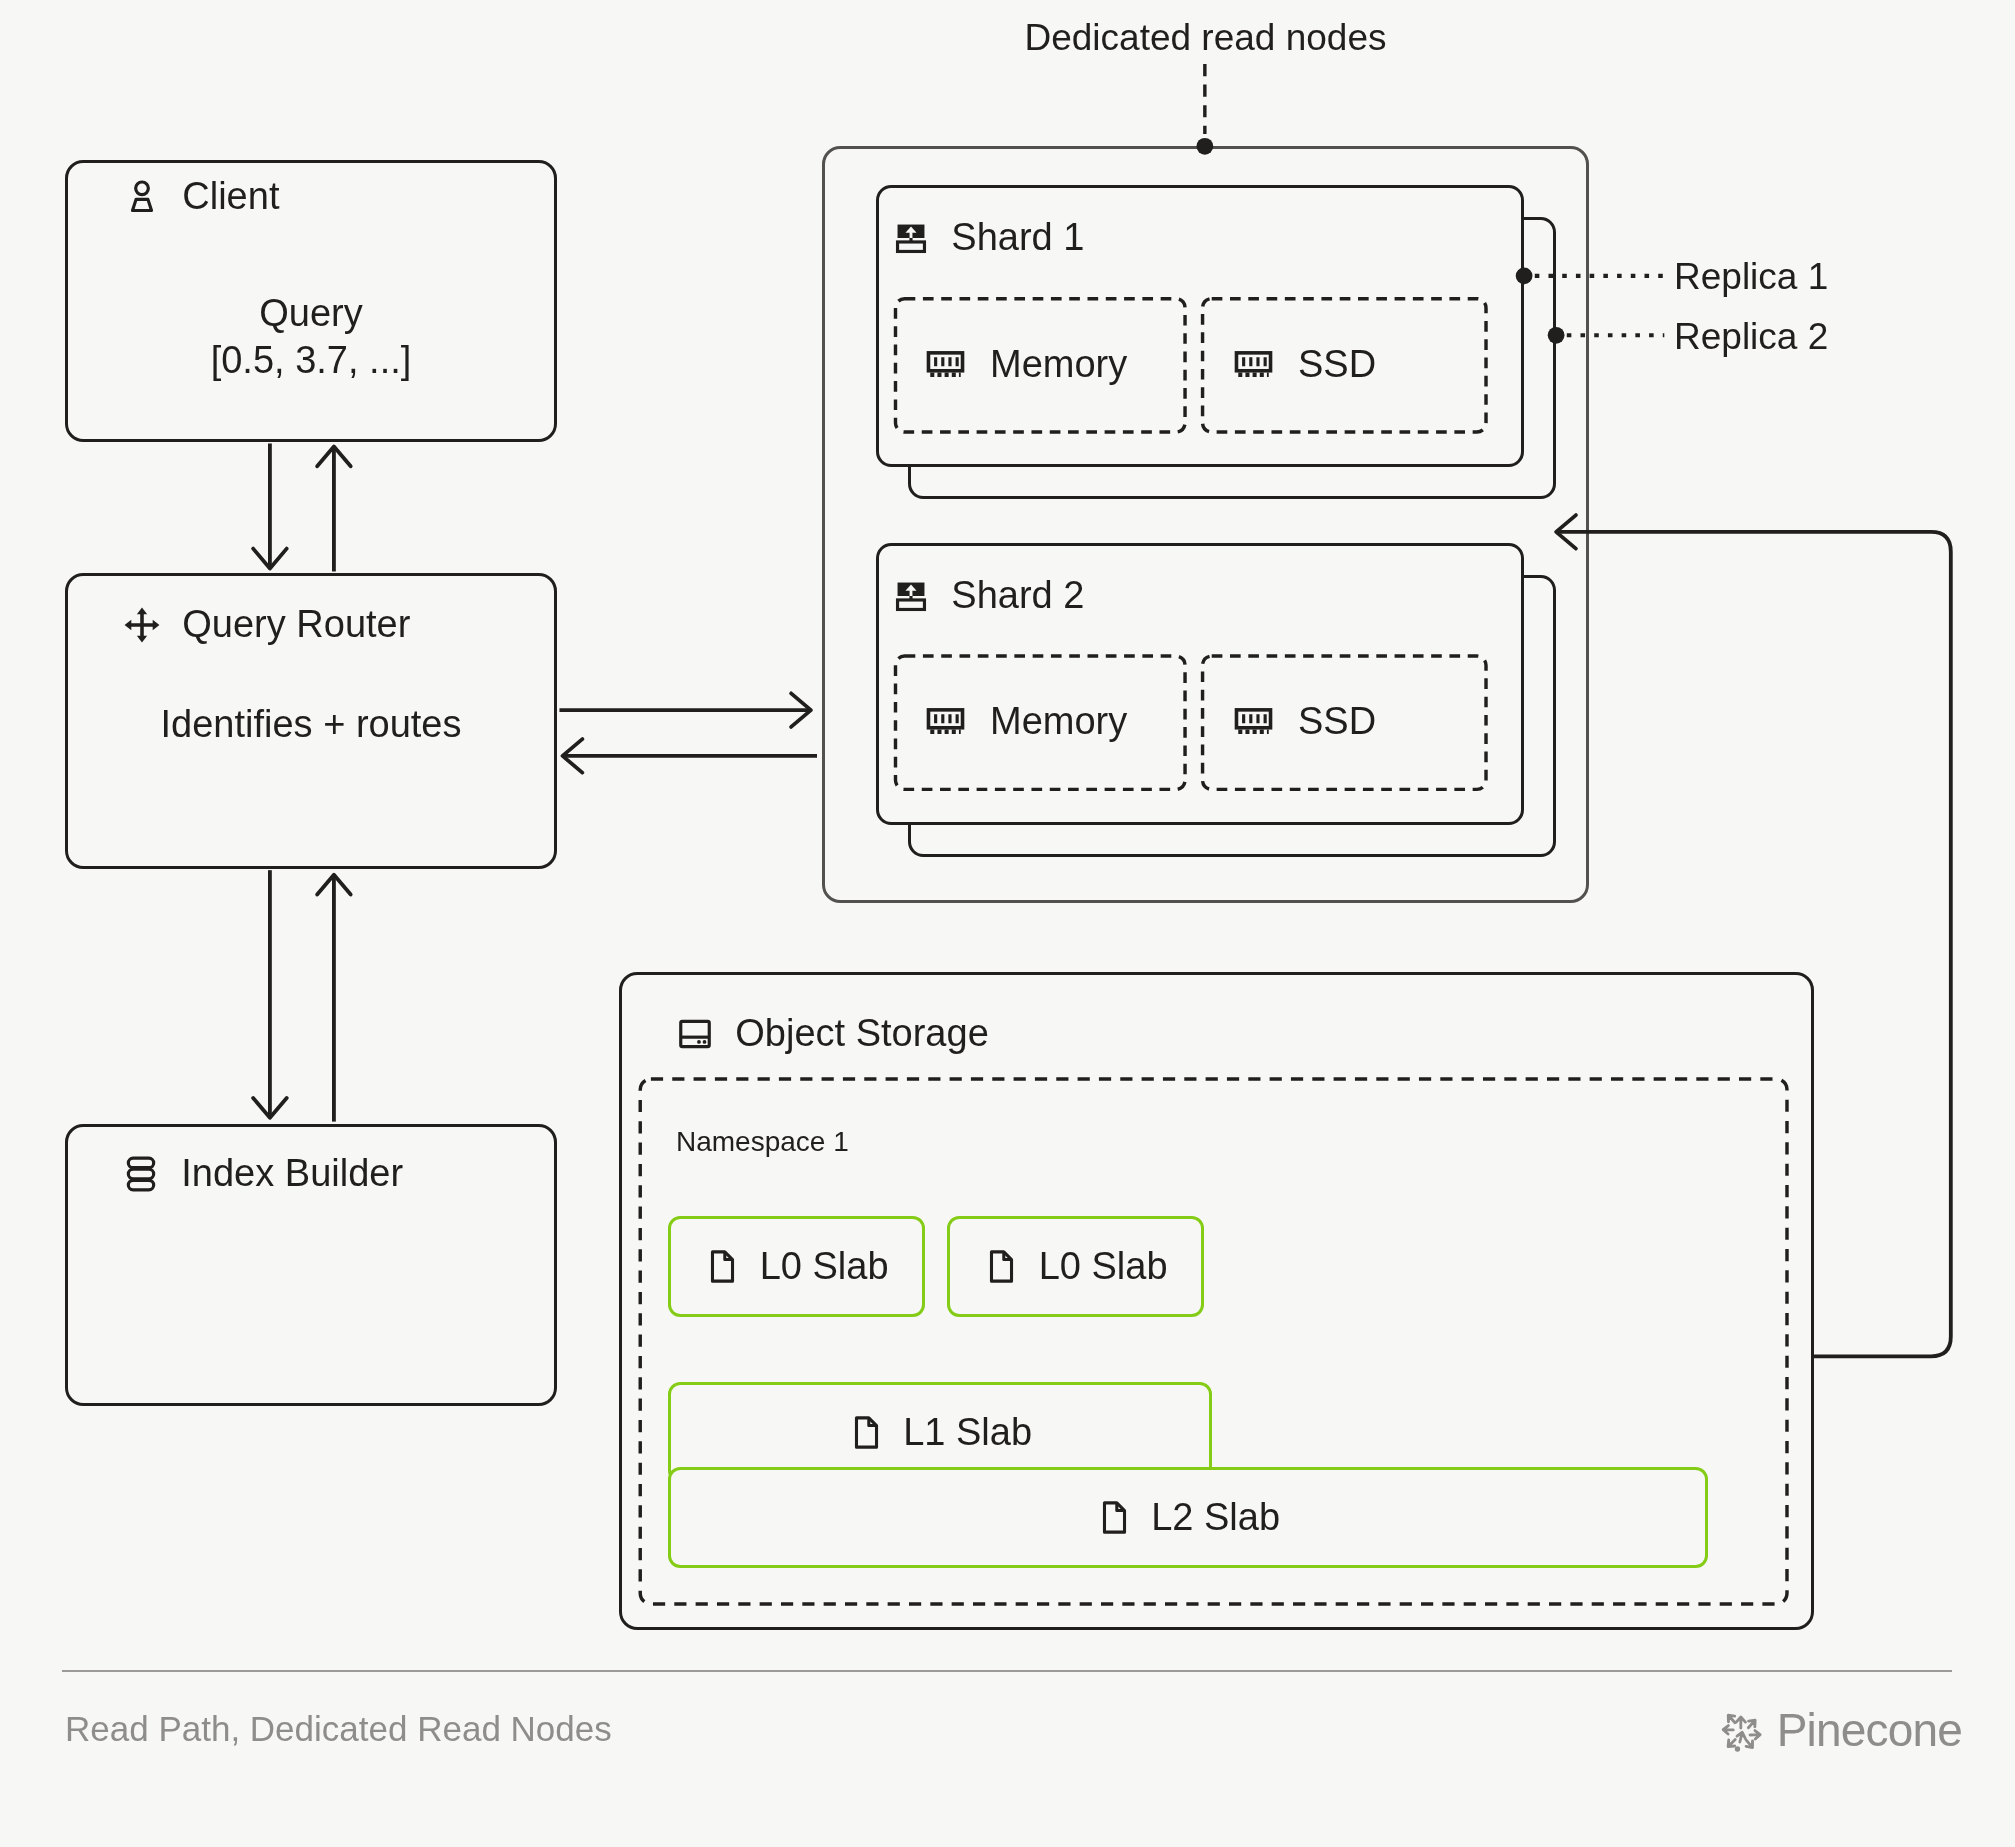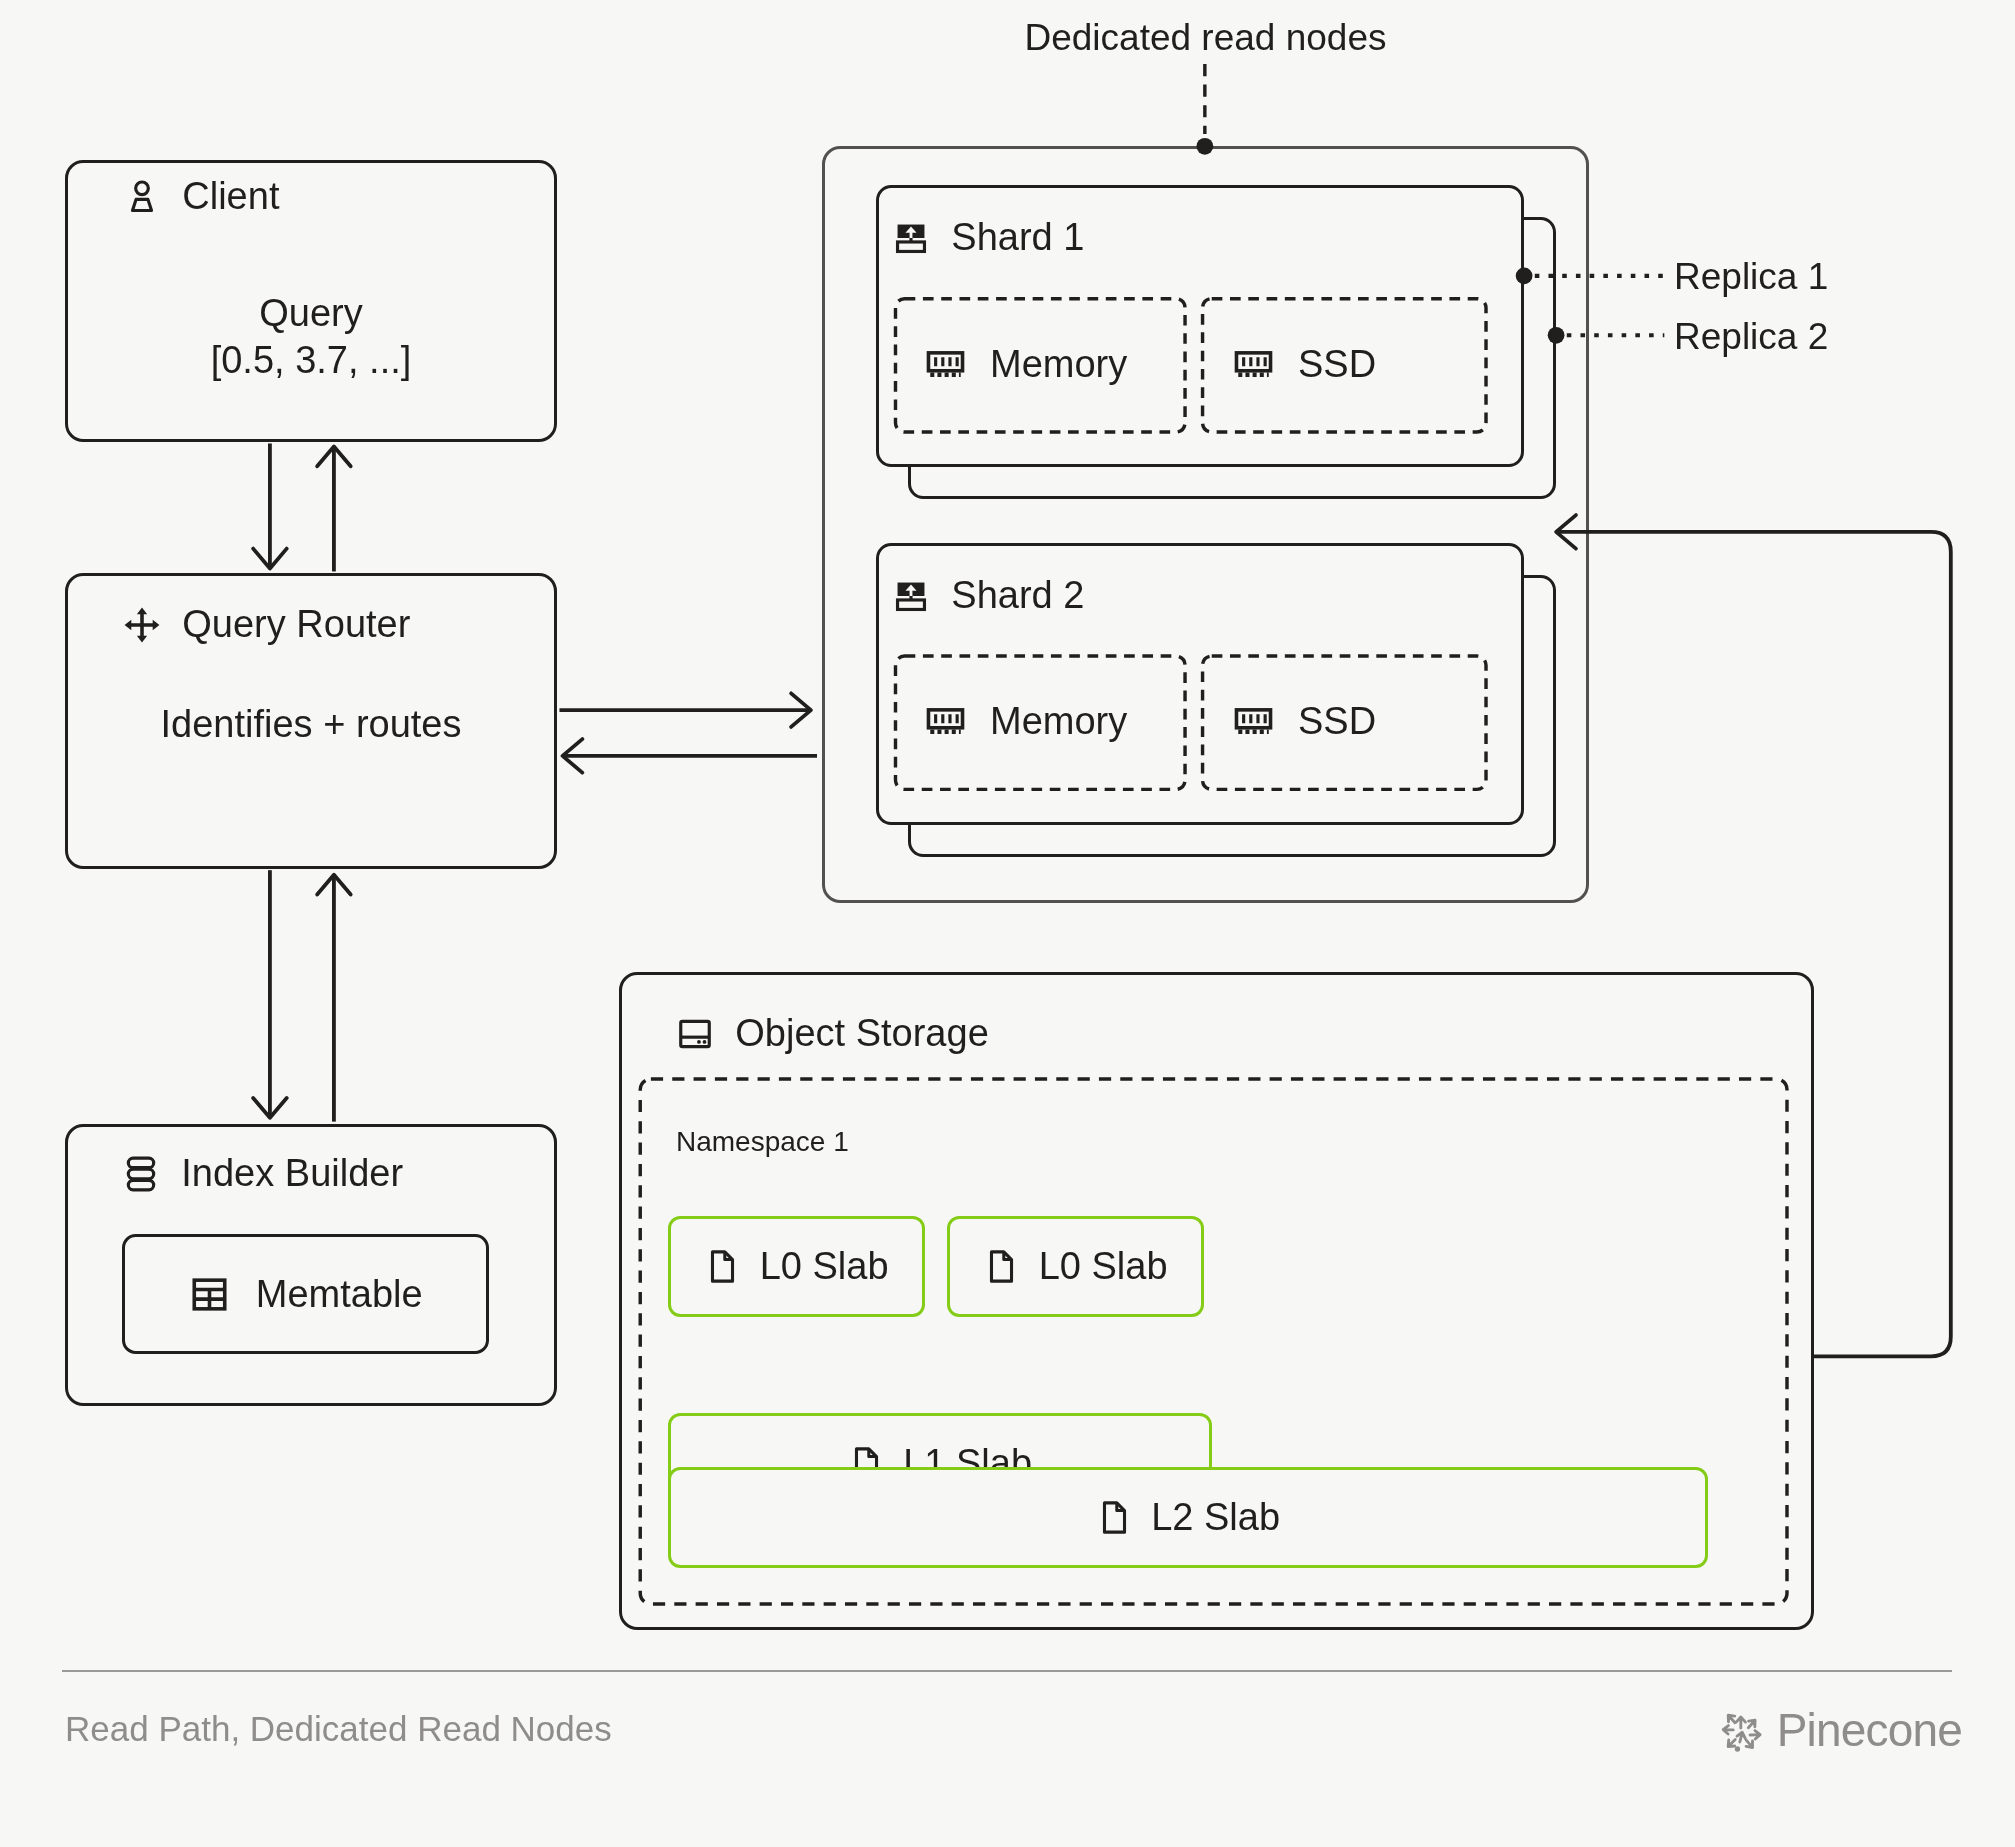--- a/index.html
+++ b/index.html
@@ -58,27 +58,20 @@
 
   <div class="box mid" style="left:65px;top:1124px;width:492px;height:282px;"></div>
   <div class="hdr txtz" style="left:122px;top:1152px;">
     <svg class="icon" width="38" height="38" viewBox="0 0 48 48">
       <rect x="8" y="4" width="32" height="12" rx="6" fill="none" stroke="#211f1e" stroke-width="4"></rect>
       <rect x="8" y="18" width="32" height="12" rx="6" fill="none" stroke="#211f1e" stroke-width="4"></rect>
       <rect x="8" y="32" width="32" height="12" rx="6" fill="none" stroke="#211f1e" stroke-width="4"></rect>
     </svg>
     <span class="txt">Index Builder</span>
   </div>
-  <div class="box top3" style="left:122px;top:1234px;width:367px;height:120px;border-radius:13.7px;display:flex;align-items:center;justify-content:center;gap:24.4px;">
-    <svg class="icon" width="43" height="43" viewBox="0 0 48 48">
-      <rect x="7" y="8" width="34" height="32" fill="none" stroke="#211f1e" stroke-width="4"></rect>
-      <path d="M7 18.5 H41 M7 29.2 H41 M24 18.5 V40" fill="none" stroke="#211f1e" stroke-width="4"></path>
-    </svg>
-    <span class="txt" style="font-size:38px;">Memtable</span>
-  </div>
 
   <div class="small-note txtz" style="left:822px;top:17px;width:767px;">Dedicated read nodes</div>
   <div class="box gray under" style="left:822px;top:146px;width:767px;height:757px;"></div>
 
   <div class="box mid" style="left:908px;top:217px;width:648px;height:282px;border-radius:15.2px;"></div>
   <div class="box top3" style="left:876px;top:185px;width:648px;height:282px;border-radius:15.2px;"></div>
   <div class="hdr txtz" style="left:892px;top:216px;">
     <svg class="icon" width="38" height="38" viewBox="0 0 48 48">
       <rect x="7" y="7" width="34" height="17" fill="#211f1e" stroke="none"></rect>
       <path d="M24 9.5 L17 17.5 H31 Z" fill="#f7f7f5"></path>
@@ -156,21 +149,21 @@
     </svg>
     <span class="txt">L0 Slab</span>
   </div>
   <div class="slab txtz" style="left:947px;top:1216px;width:257px;height:101px;">
     <svg class="icon" width="37" height="37" viewBox="0 0 48 48">
       <path d="M11 5 H27 L37 15 V43 H11 Z" fill="none" stroke="#211f1e" stroke-width="4" stroke-linejoin="round"></path>
       <path d="M27 5 V15 H37" fill="none" stroke="#211f1e" stroke-width="4" stroke-linejoin="round"></path>
     </svg>
     <span class="txt">L0 Slab</span>
   </div>
-  <div class="slab txtz" style="left:668px;top:1413px;width:544px;height:101px;">
+  <div class="slab txtz" style="left:668px;top:1382px;width:544px;height:101px;">
     <svg class="icon" width="37" height="37" viewBox="0 0 48 48">
       <path d="M11 5 H27 L37 15 V43 H11 Z" fill="none" stroke="#211f1e" stroke-width="4" stroke-linejoin="round"></path>
       <path d="M27 5 V15 H37" fill="none" stroke="#211f1e" stroke-width="4" stroke-linejoin="round"></path>
     </svg>
     <span class="txt">L1 Slab</span>
   </div>
   <div class="slab txtz" style="left:668px;top:1467px;width:1040px;height:101px;">
     <svg class="icon" width="37" height="37" viewBox="0 0 48 48">
       <path d="M11 5 H27 L37 15 V43 H11 Z" fill="none" stroke="#211f1e" stroke-width="4" stroke-linejoin="round"></path>
       <path d="M27 5 V15 H37" fill="none" stroke="#211f1e" stroke-width="4" stroke-linejoin="round"></path>

